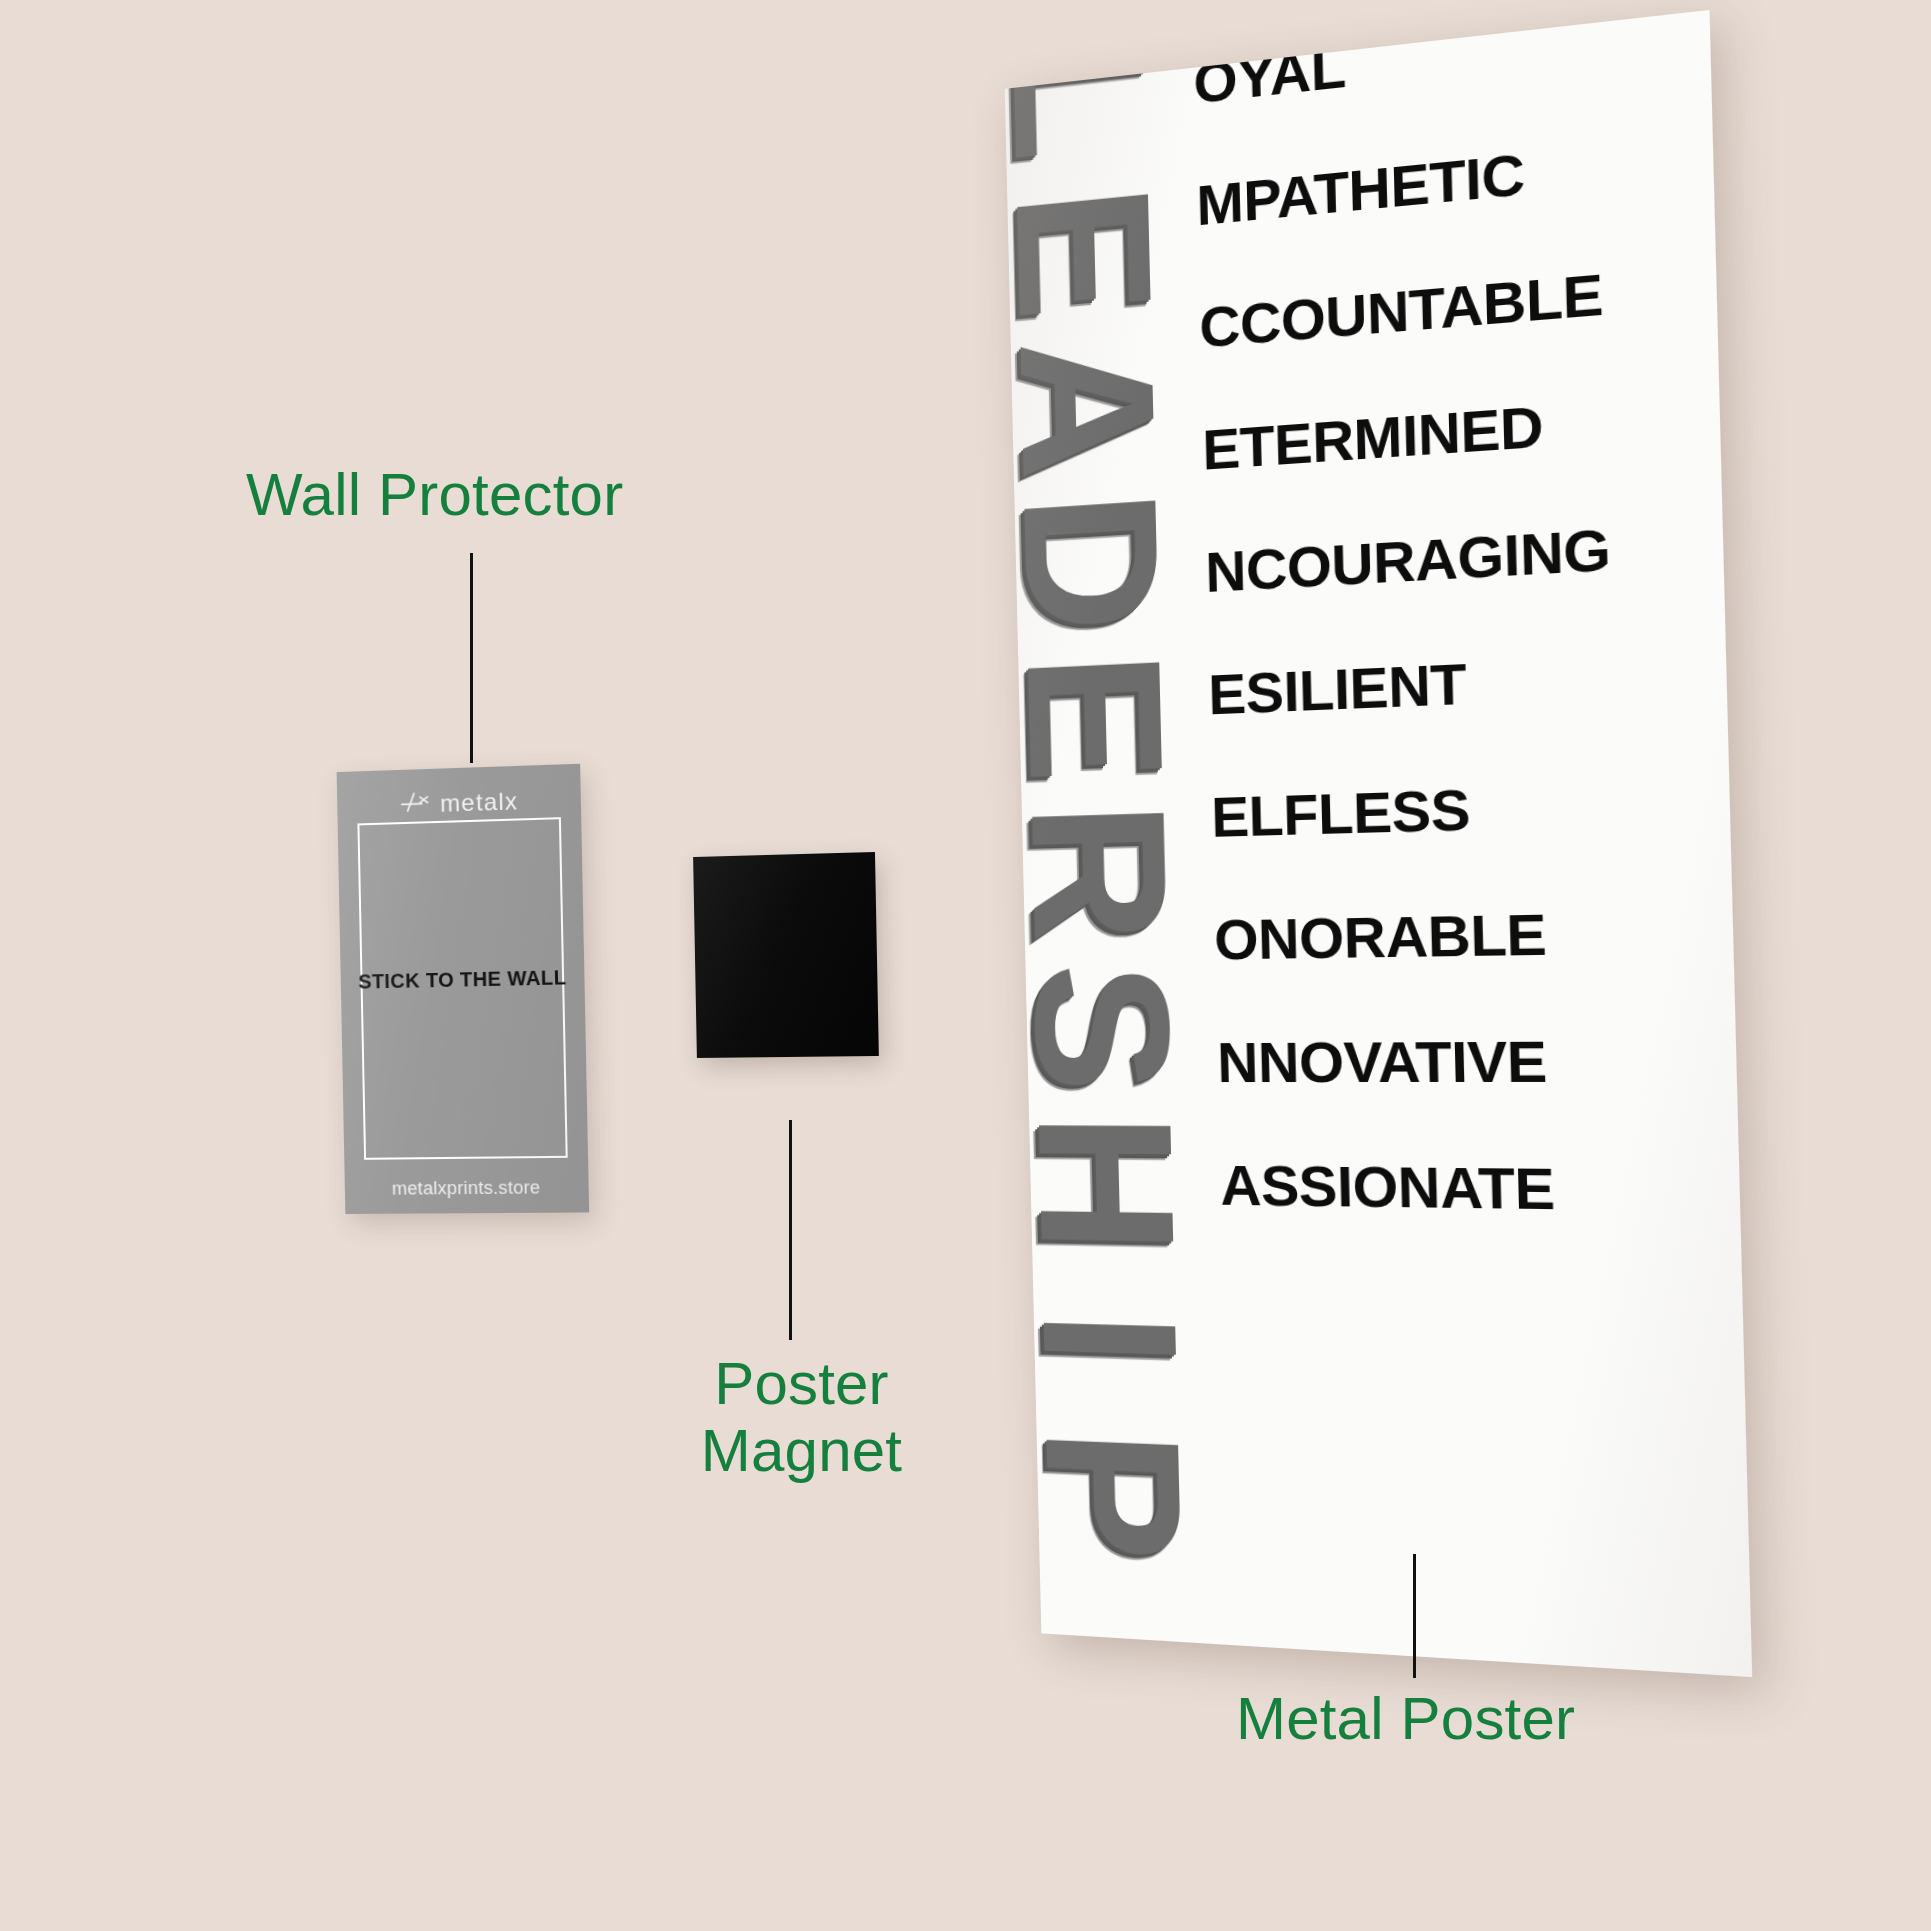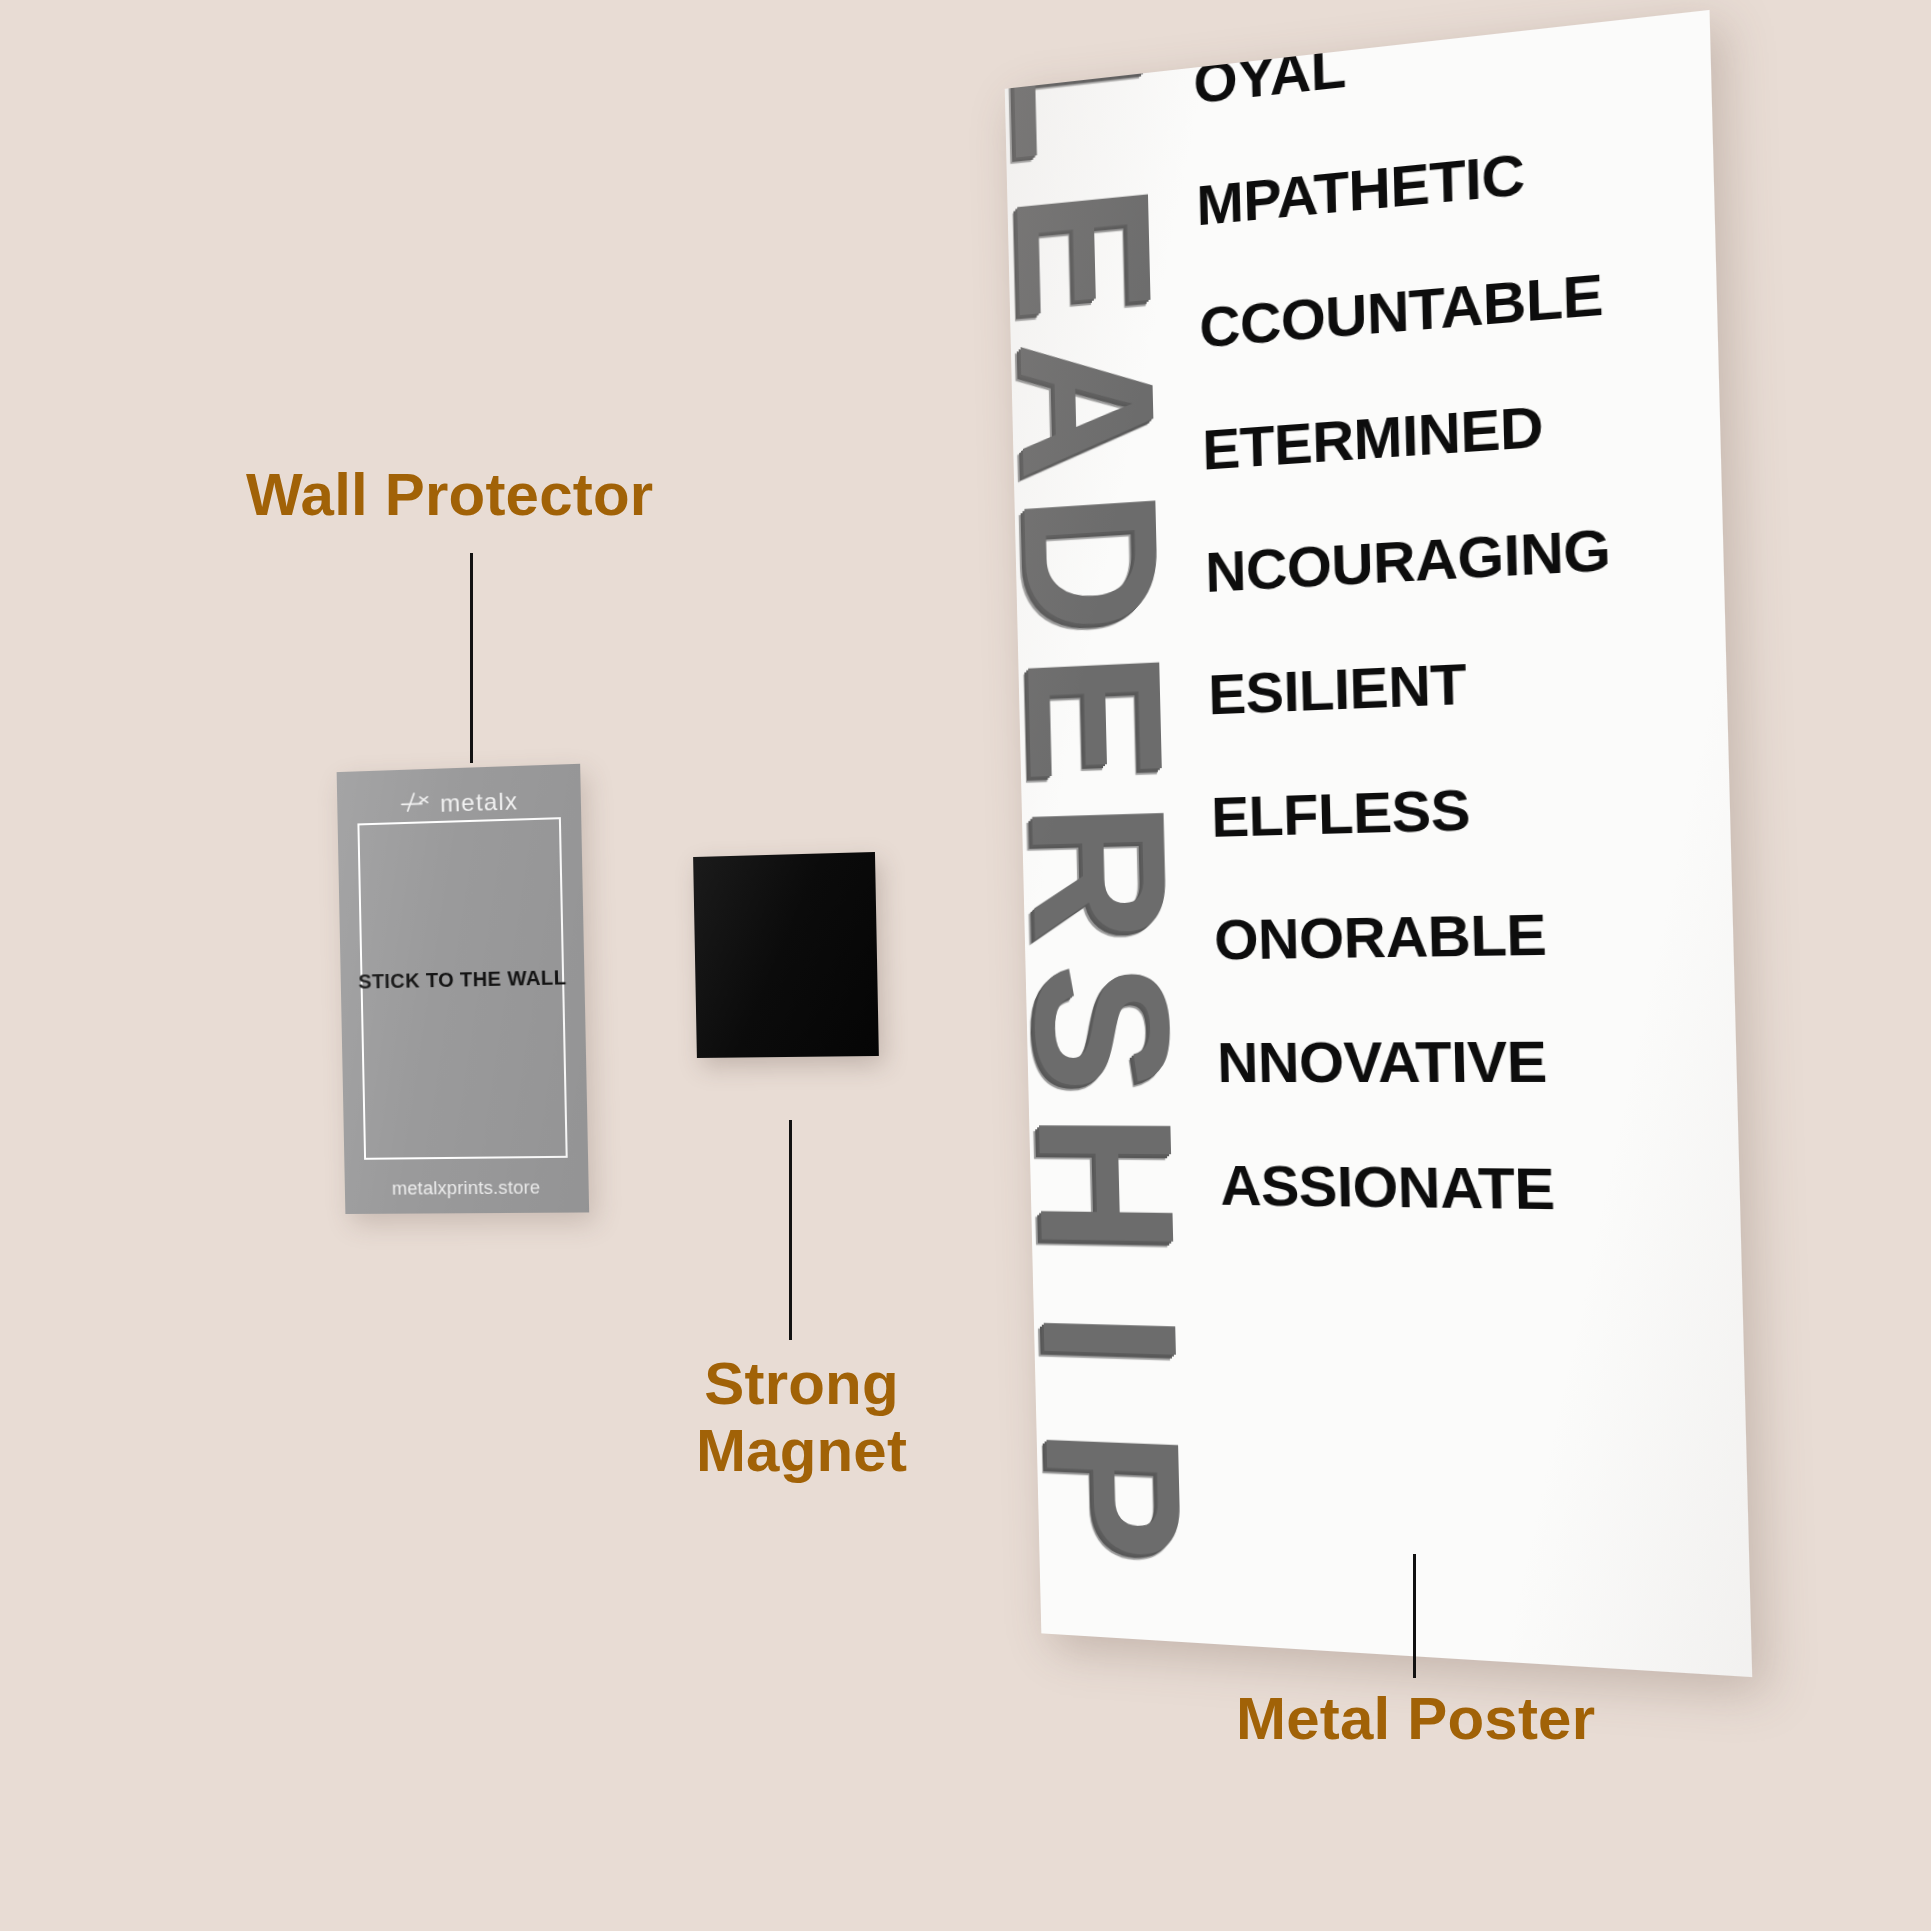--- a/index.html
+++ b/index.html
@@ -20,23 +20,23 @@
     position: absolute;
     inset: 0;
     width: 1931px;
     height: 1931px;
     background: #e8dcd4;
   }
 
   
   .callout-label {
     position: absolute;
-    color: #a16207;
-    font-family: "Liberation Sans", sans-serif;
-    font-weight: 700;
+    color: #15803d;
+    font-family: "Liberation Sans", sans-serif;
+    font-weight: 400;
     letter-spacing: 0.2px;
     white-space: pre;
     line-height: 1.12;
   }
   #label-wall-protector {
     left: 246px;
     top: 461px;
     font-size: 60px;
   }
   #label-strong-magnet {
@@ -265,21 +265,21 @@
           </g>
         </svg>
       </span>
       <span id="wp-logo-text">metalx</span>
     </div>
     <div id="wp-inner-frame"></div>
     <div id="wp-center-text">STICK TO THE WALL</div>
     <div id="wp-footer-text">metalxprints.store</div>
   </div>
 
-  <div class="callout-label" id="label-strong-magnet">Strong
+  <div class="callout-label" id="label-strong-magnet">Poster
 Magnet</div>
   <div class="leader-line" id="leader-strong-magnet"></div>
 
   <div id="magnet-square"></div>
 
   <div id="metal-poster-wrap">
     <div id="metal-poster">
       <div id="leadership-column">
           <div class="leadership-letter">L</div>
           <div class="leadership-letter">E</div>

